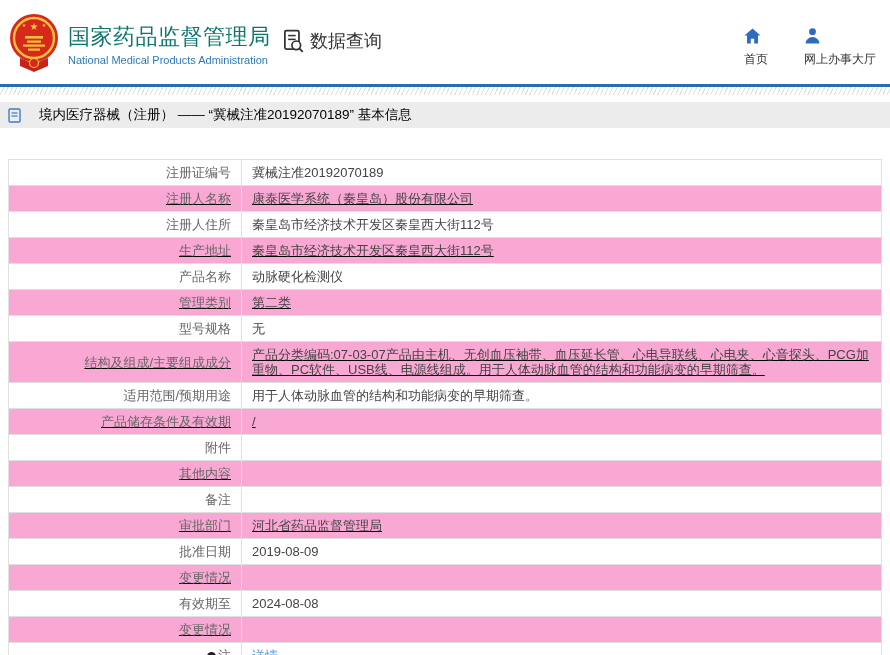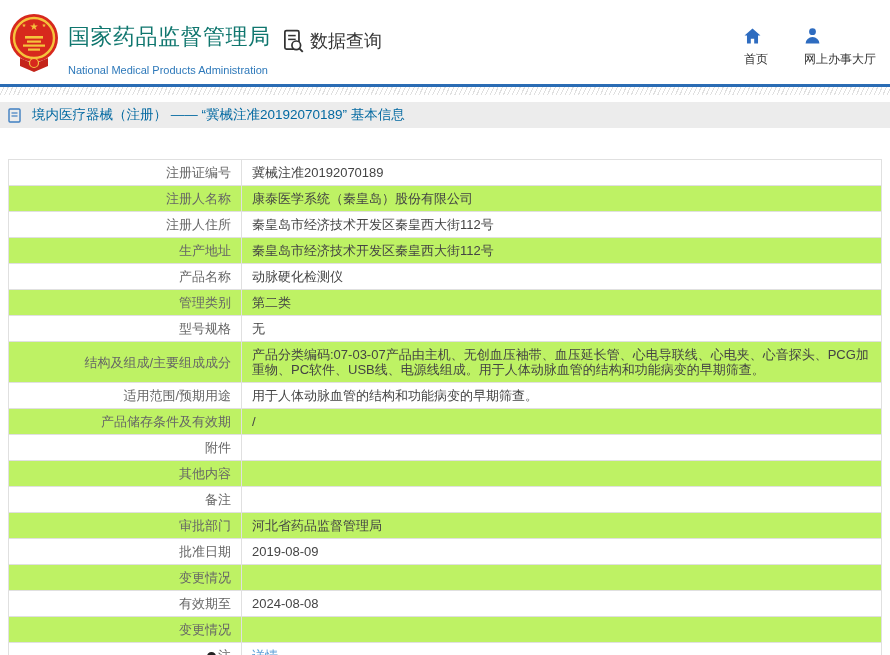--- a/index.html
+++ b/index.html
@@ -7,52 +7,52 @@
     width: 890px; height: 655px;
     background: #fff;
     font-family: "Liberation Sans", sans-serif;
     overflow: hidden;
   }
   
   .header { position: relative; height: 84px; background: #fff; }
   .emblem { position: absolute; left: 8px; top: 13px; width: 52px; height: 60px; }
   .title-block { position: absolute; left: 68px; top: 22px; cursor: default; }
   .title-zh { font-size: 22px; font-weight: normal; color: #0f766e; letter-spacing: 0.5px; white-space: nowrap; }
-  .title-en { font-size: 11px; color: #2e79ba; margin-top: 12px; white-space: nowrap; }
+  .title-en { font-size: 11px; color: #2e79ba; margin-top: 2px; white-space: nowrap; }
   .query-block { position: absolute; left: 280px; top: 28px; display: flex; align-items: center; gap: 4px; cursor: pointer; }
   .query-text { font-size: 18px; color: #333; }
   .top-nav { position: absolute; right: 14px; top: 28px; display: flex; gap: 36px; }
   .nav-item { display: flex; flex-direction: column; align-items: flex-start; gap: 7px; cursor: pointer; }
   .nav-label { font-size: 12px; color: #333; white-space: nowrap; }
   .blue-line { height: 3px; background: #2a6cb4; }
   .hatch-strip {
     height: 8px;
     background: repeating-linear-gradient(115deg, #ffffff 0px, #ffffff 3px, #e0e0e0 3px, #e0e0e0 4px);
   }
   
   .breadcrumb {
     margin-top: 7px; height: 26px; background: #ececec;
-    display: flex; align-items: center; gap: 11px;
+    display: flex; align-items: center; gap: 18px;
     padding-left: 8px;
-    font-size: 13.5px; color: #0369a1;
+    font-size: 13.5px; color: #000000;
   }
   
   .table-wrap { margin: 31px 8px 0 8px; }
   table.info-table { width: 100%; border-collapse: collapse; table-layout: fixed; }
   table.info-table td {
     border: 1px solid #e0e0e0;
     font-size: 13px;
     line-height: 15px;
     padding: 5px 10px;
     vertical-align: middle;
     word-break: break-all;
   }
   td.cell-label { width: 233px; text-align: right; color: #666; }
   td.cell-value { color: #444; }
-  tr.alt { background: #bef264; }
+  tr.alt { background: #f9a8d4; text-decoration: underline; }
   a.detail-link { color: #5b9fd8; text-decoration: none; cursor: pointer; }
   .note-dot {
     display: inline-block; width: 9px; height: 9px;
     background: #222; border-radius: 50% 50% 50% 2px;
     margin-right: 2px; vertical-align: -1px;
   }
 </style>
 </head>
 <body>
 

